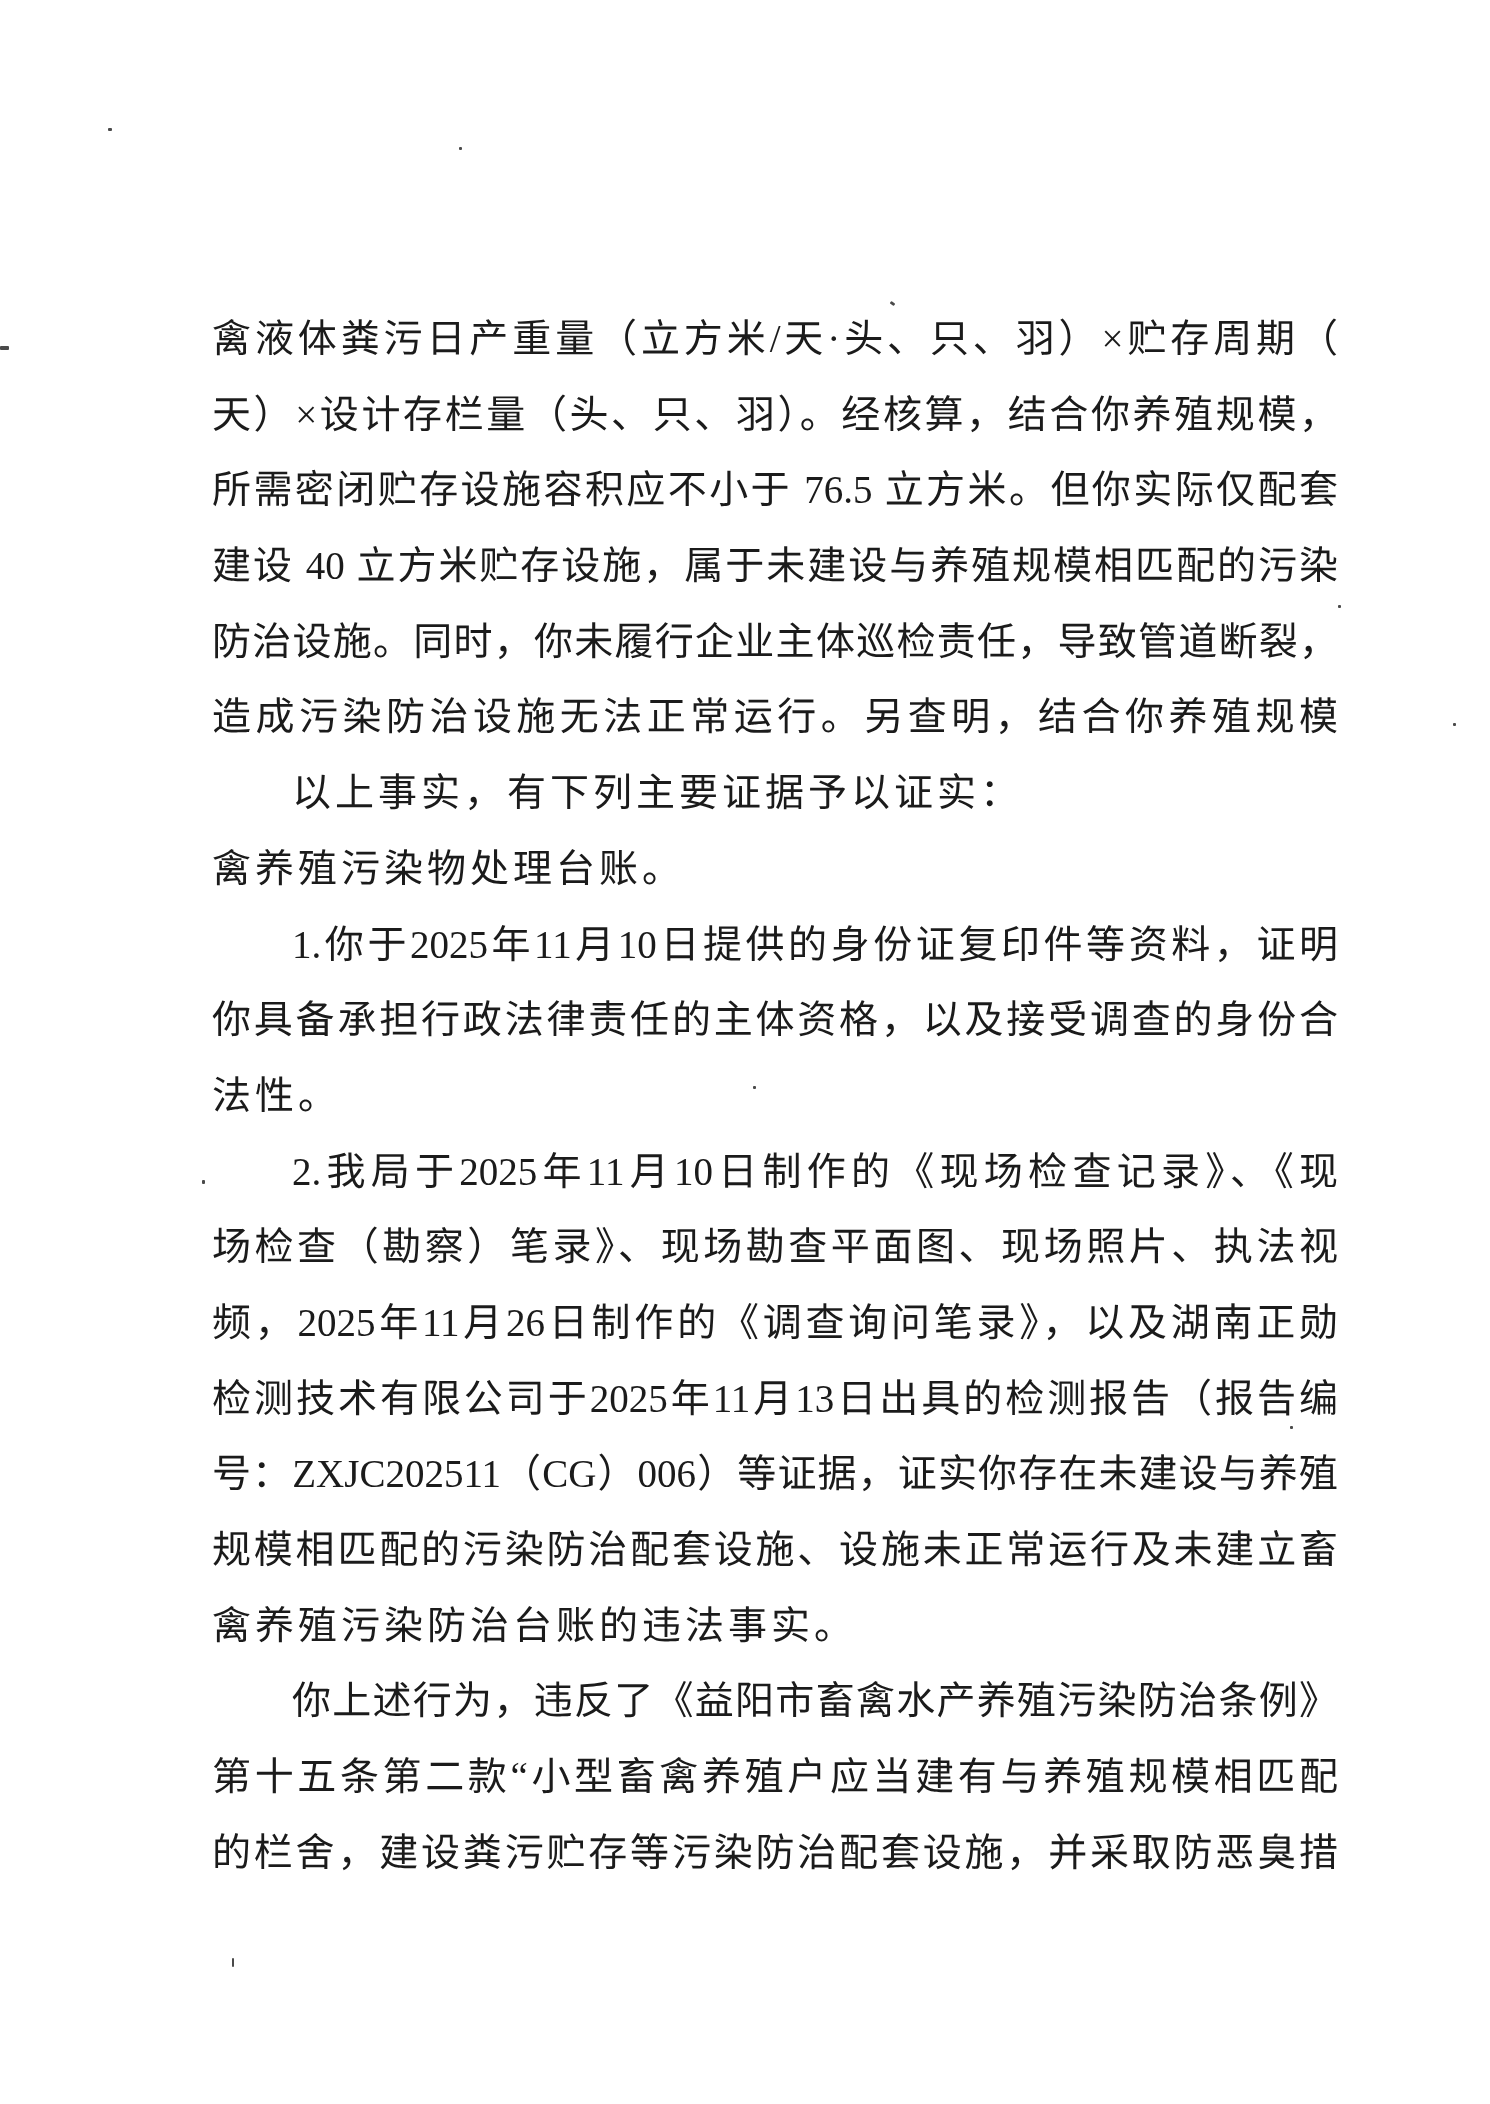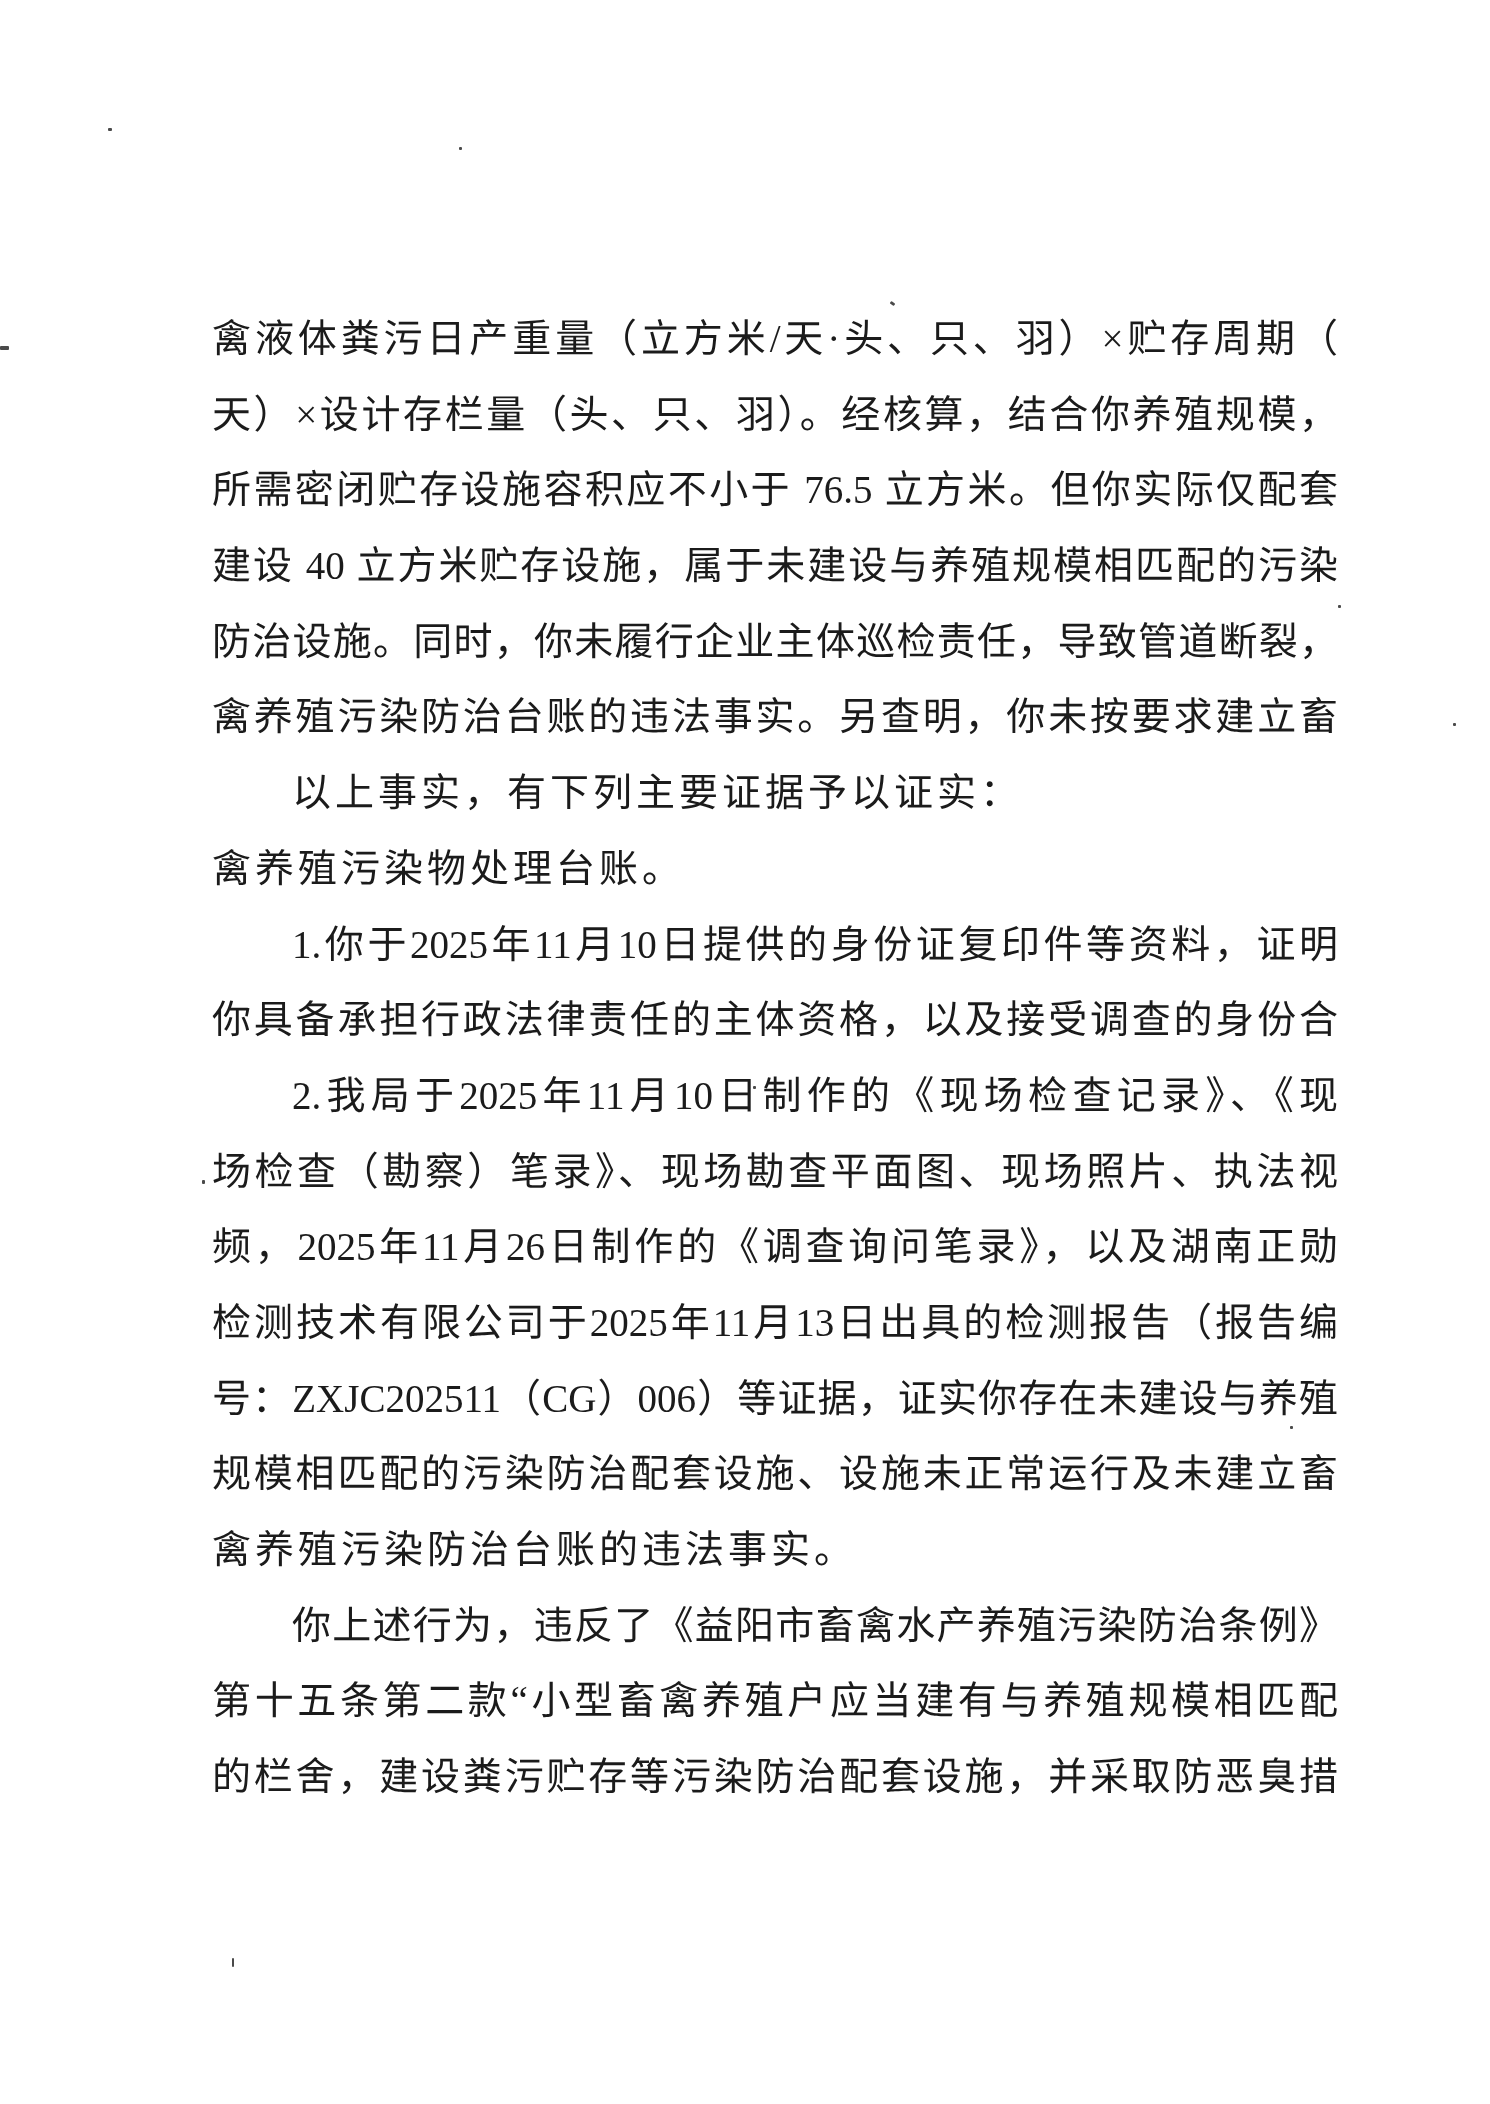--- a/index.html
+++ b/index.html
@@ -55,25 +55,26 @@
 <body style="background: rgb(255, 255, 255);">
 
 <div class="page">
 
   <div class="textblock" style="color: rgb(27, 27, 27);">
       <div class="line justify">禽液体粪污日产重量（立方米/天·头、只、羽）×贮存周期（</div>
       <div class="line justify">天）×设计存栏量（头、只、羽）。经核算，结合你养殖规模，</div>
       <div class="line justify">所需密闭贮存设施容积应不小于 76.5 立方米。但你实际仅配套</div>
       <div class="line justify">建设 40 立方米贮存设施，属于未建设与养殖规模相匹配的污染</div>
       <div class="line justify">防治设施。同时，你未履行企业主体巡检责任，导致管道断裂，</div>
-      <div class="line justify">禽养殖污染防治台账的违法事实。另查明，你未按要求建立畜</div>
+      <div class="line justify">造成污染防治设施无法正常运行。另查明，结合你养殖规模</div>
       <div class="line nojust indent">以上事实，有下列主要证据予以证实：</div>
       <div class="line nojust">禽养殖污染物处理台账。</div>
       <div class="line justify indent">1.你于2025年11月10日提供的身份证复印件等资料，证明</div>
       <div class="line justify">你具备承担行政法律责任的主体资格，以及接受调查的身份合</div>
+      <div class="line nojust">法性。</div>
       <div class="line justify indent">2.我局于2025年11月10日制作的《现场检查记录》、《现</div>
       <div class="line justify">场检查（勘察）笔录》、现场勘查平面图、现场照片、执法视</div>
       <div class="line justify">频，2025年11月26日制作的《调查询问笔录》，以及湖南正勋</div>
       <div class="line justify">检测技术有限公司于2025年11月13日出具的检测报告（报告编</div>
       <div class="line justify">号：ZXJC202511（CG）006）等证据，证实你存在未建设与养殖</div>
       <div class="line justify">规模相匹配的污染防治配套设施、设施未正常运行及未建立畜</div>
       <div class="line nojust">禽养殖污染防治台账的违法事实。</div>
       <div class="line justify indent">你上述行为，违反了《益阳市畜禽水产养殖污染防治条例》</div>
       <div class="line justify">第十五条第二款“小型畜禽养殖户应当建有与养殖规模相匹配</div>
       <div class="line justify">的栏舍，建设粪污贮存等污染防治配套设施，并采取防恶臭措</div>

